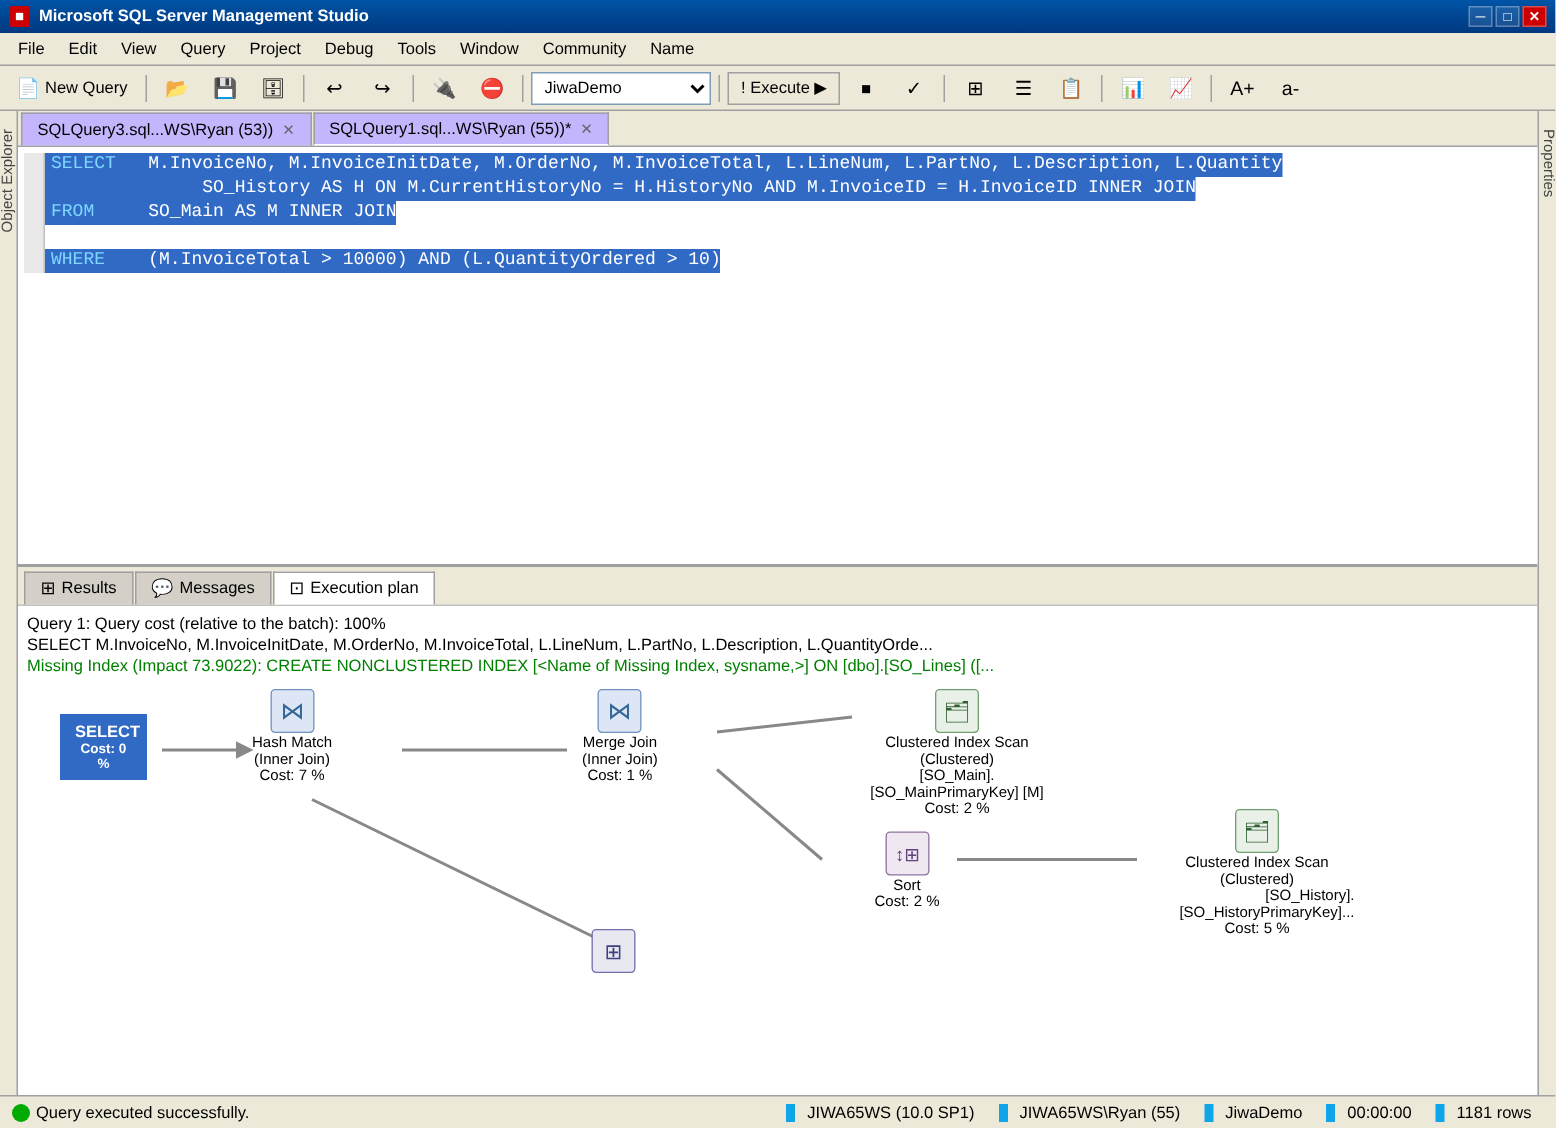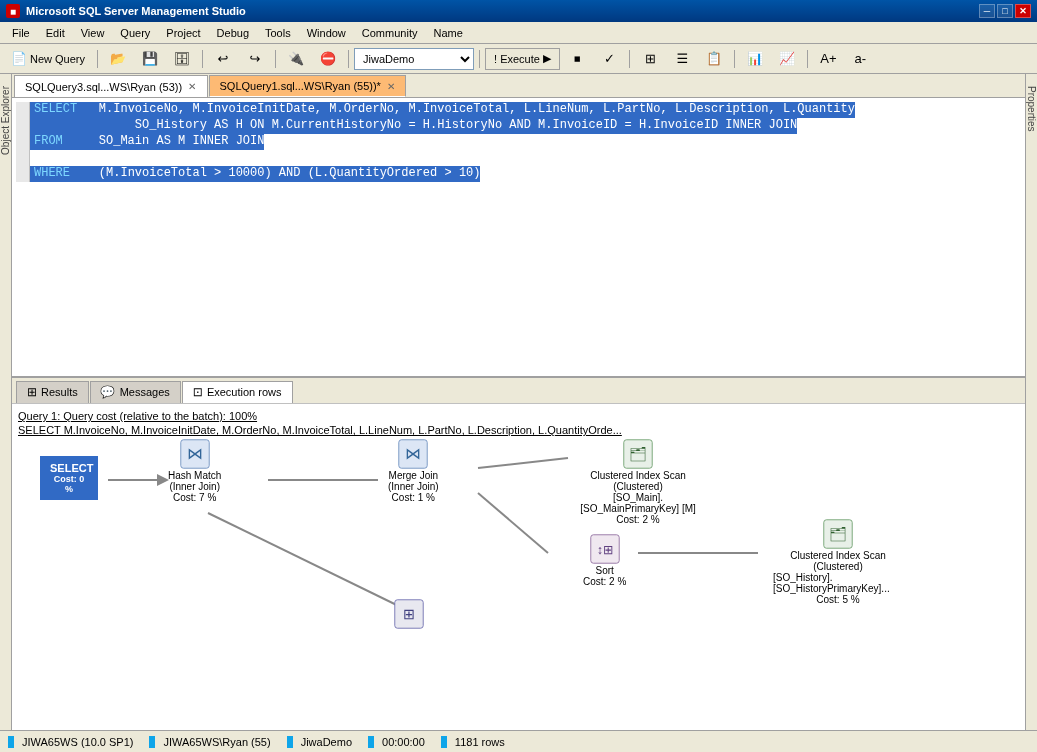--- a/index.html
+++ b/index.html
@@ -30,22 +30,22 @@
     
     
     .left-panel { width: 12px; background: #ece9d8; border-right: 1px solid #a0a0a0; display: flex; flex-direction: column; align-items: center; padding-top: 4px; }
     .left-panel-label { writing-mode: vertical-rl; transform: rotate(180deg); font-size: 10px; color: #444; margin-top: 8px; }
     
     
     .content-area { flex: 1; display: flex; flex-direction: column; background: white; }
     
     
     .query-tabs { background: #ece9d8; display: flex; align-items: flex-end; padding: 2px 2px 0 2px; border-bottom: 1px solid #a0a0a0; height: 24px; }
-    .qtab { height: 22px; padding: 0 10px; border: 1px solid #a0a0a0; border-bottom: none; background: #ffffff; font-size: 11px; display: flex; align-items: center; cursor: pointer; margin-right: 1px; }
-    .qtab.active { background: #fdba74; border-bottom: 1px solid white; z-index: 1; }
+    .qtab { height: 22px; padding: 0 10px; border: 1px solid #a0a0a0; border-bottom: none; background: #c4b5fd; font-size: 11px; display: flex; align-items: center; cursor: pointer; margin-right: 1px; }
+    .qtab.active { background: #c4b5fd; border-bottom: 1px solid white; z-index: 1; }
     .qtab-close { margin-left: 6px; font-size: 10px; color: #666; }
     
     
     .query-editor { flex: none; height: 280px; background: white; overflow: hidden; position: relative; border-bottom: 2px solid #a0a0a0; }
     .editor-content { padding: 4px; font-family: 'Courier New', monospace; font-size: 12px; overflow: auto; height: 100%; }
     
     .code-block { display: flex; flex-direction: column; }
     .code-line { display: flex; min-height: 16px; }
     .code-num { width: 14px; min-width: 14px; background: #e8e8e8; border-right: 1px solid #c0c0c0; font-size: 10px; color: #666; text-align: right; padding-right: 2px; }
     .code-text { padding-left: 4px; white-space: pre; }
@@ -54,21 +54,21 @@
     .kw { color: #0000ff; }
     .sel-bg { background: #316ac5; color: white; }
     
     
     .result-tabs { background: #ece9d8; display: flex; align-items: center; padding: 2px 4px 0 4px; border-bottom: 1px solid #c0c0c0; height: 26px; }
     .rtab { height: 22px; padding: 0 10px; border: 1px solid #a0a0a0; border-bottom: none; background: #d4d0c8; font-size: 11px; display: flex; align-items: center; cursor: pointer; margin-right: 1px; gap: 4px; }
     .rtab.active { background: white; }
     .rtab-icon { font-size: 12px; }
     
     
-    .exec-plan { flex: 1; background: white; overflow: auto; padding: 6px; text-decoration: underline; }
+    .exec-plan { flex: 1; background: white; overflow: auto; padding: 6px; }
     .plan-info { font-size: 11px; color: #000; margin-bottom: 2px; }
     .plan-query { font-size: 11px; color: #000; margin-bottom: 2px; white-space: nowrap; overflow: hidden; text-overflow: ellipsis; }
     .plan-missing { font-size: 11px; color: #008000; margin-bottom: 8px; white-space: nowrap; overflow: hidden; text-overflow: ellipsis; }
     
     
     .plan-diagram { position: relative; height: 220px; overflow: auto; }
     
     .plan-node { position: absolute; display: flex; flex-direction: column; align-items: center; font-size: 10px; text-align: center; }
     .select-box { background: #316ac5; color: white; padding: 4px 6px; font-size: 10px; font-weight: bold; width: 58px; text-align: center; }
     
@@ -239,27 +239,28 @@
       <div class="rtab">
         <span class="rtab-icon">⊞</span>
         <span>Results</span>
       </div>
       <div class="rtab">
         <span class="rtab-icon">💬</span>
         <span>Messages</span>
       </div>
       <div class="rtab active">
         <span class="rtab-icon">⊡</span>
-        <span>Execution rows</span>
+        <span>Execution plan</span>
       </div>
     </div>
 
     <div class="exec-plan">
       <div class="plan-info">Query 1: Query cost (relative to the batch): 100%</div>
       <div class="plan-query">SELECT M.InvoiceNo, M.InvoiceInitDate, M.OrderNo, M.InvoiceTotal, L.LineNum, L.PartNo, L.Description, L.QuantityOrde...</div>
+      <div class="plan-missing">Missing Index (Impact 73.9022): CREATE NONCLUSTERED INDEX [&lt;Name of Missing Index, sysname,&gt;] ON [dbo].[SO_Lines] ([...</div>
 
       <div class="plan-diagram" style="position:relative; height:240px;">
 
         <svg class="plan-lines" style="position:absolute;top:0;left:0;width:100%;height:240px;pointer-events:none;">
 
           <line x1="90" y1="42" x2="145" y2="42" stroke="#888" stroke-width="2" marker-end="url(#arrow)"></line>
 
           <line x1="250" y1="42" x2="360" y2="42" stroke="#888" stroke-width="2"></line>
 
           <line x1="460" y1="30" x2="550" y2="20" stroke="#888" stroke-width="2"></line>
@@ -331,21 +332,21 @@
         </div>
 
         <div class="plan-node" style="position:absolute;left:755px;top:80px;">
           <div class="node-img">
             <svg width="36" height="36" viewBox="0 0 36 36">
               <rect x="2" y="2" width="32" height="32" rx="3" fill="#e8f0e8" stroke="#70a070" stroke-width="1"></rect>
               <text x="18" y="24" text-anchor="middle" font-size="16" fill="#306030">🗂</text>
             </svg>
           </div>
           <div style="font-size:10px;max-width:130px;text-align:center;">Clustered Index Scan (Clustered)</div>
-          <div style="font-size:10px;max-width:130px;text-align:left;">[SO_History].[SO_HistoryPrimaryKey]...</div>
+          <div style="font-size:10px;max-width:130px;text-align:right;">[SO_History].[SO_HistoryPrimaryKey]...</div>
           <div style="font-size:10px;">Cost: 5 %</div>
         </div>
 
         <div class="plan-node" style="position:absolute;left:375px;top:160px;">
           <div class="node-img">
             <svg width="36" height="36" viewBox="0 0 36 36">
               <rect x="2" y="2" width="32" height="32" rx="3" fill="#e8e8f0" stroke="#7070b0" stroke-width="1"></rect>
               <text x="18" y="24" text-anchor="middle" font-size="16" fill="#404080">⊞</text>
             </svg>
           </div>
@@ -356,18 +357,22 @@
 
   </div>
 
   <div class="right-panel">
     <div class="right-panel-label">Properties</div>
   </div>
 
 </div>
 
 <div class="status-bar">
+  <div class="status-ready">
+    <div class="status-green-dot"></div>
+    <span>Query executed successfully.</span>
+  </div>
   <div class="status-section">JIWA65WS (10.0 SP1)</div>
   <div class="status-section">JIWA65WS\Ryan (55)</div>
   <div class="status-section">JiwaDemo</div>
   <div class="status-section">00:00:00</div>
   <div class="status-section">1181 rows</div>
 </div>
 
 </body></html>

